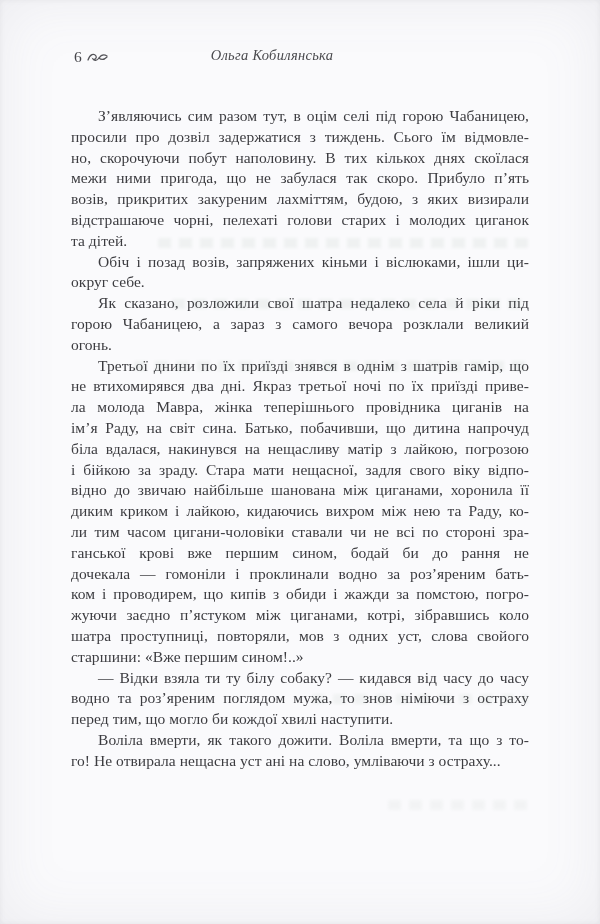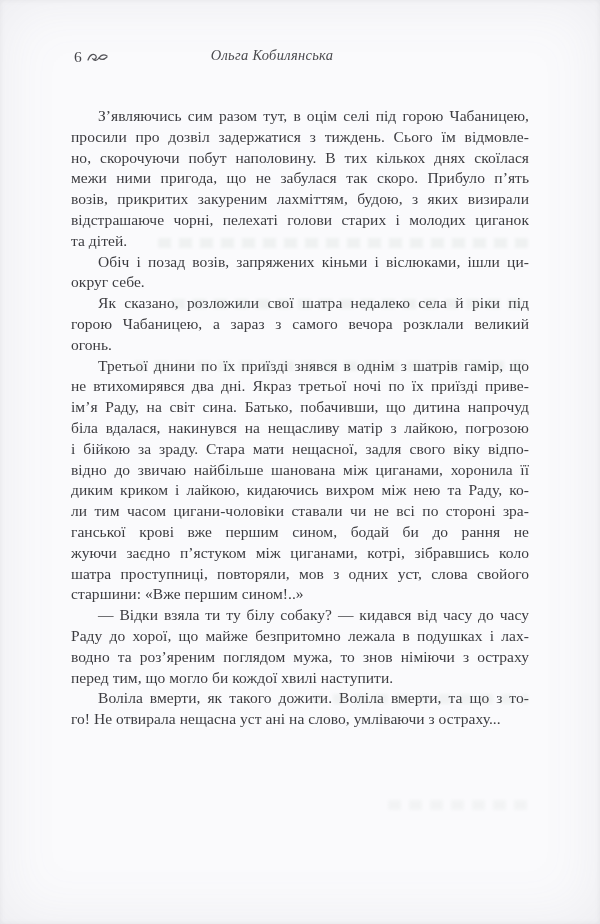--- a/index.html
+++ b/index.html
@@ -87,34 +87,36 @@
         <div class="line plast">округ себе.</div>
       </div>
       <div class="paragraph">
         <div class="line pfirst">Як сказано, розложили свої шатра недалеко села й ріки під</div>
         <div class="line">горою Чабаницею, а зараз з самого вечора розклали великий</div>
         <div class="line plast">огонь.</div>
       </div>
       <div class="paragraph">
         <div class="line pfirst">Третьої днини по їх приїзді знявся в однім з шатрів гамір, що</div>
         <div class="line">не втихомирявся два дні. Якраз третьої ночі по їх приїзді приве-</div>
+        <div class="line">ла молода Мавра, жінка теперішнього провідника циганів на</div>
         <div class="line">ім’я Раду, на світ сина. Батько, побачивши, що дитина напрочуд</div>
         <div class="line">біла вдалася, накинувся на нещасливу матір з лайкою, погрозою</div>
         <div class="line">і бійкою за зраду. Стара мати нещасної, задля свого віку відпо-</div>
         <div class="line">відно до звичаю найбільше шанована між циганами, хоронила її</div>
         <div class="line">диким криком і лайкою, кидаючись вихром між нею та Раду, ко-</div>
         <div class="line">ли тим часом цигани-чоловіки ставали чи не всі по стороні зра-</div>
         <div class="line">ганської крові вже першим сином, бодай би до рання не</div>
+        <div class="line">дочекала — гомоніли і проклинали водно за роз’яреним бать-</div>
+        <div class="line">ком і проводирем, що кипів з обиди і жажди за помстою, погро-</div>
         <div class="line">жуючи заєдно п’ястуком між циганами, котрі, зібравшись коло</div>
         <div class="line">шатра проступниці, повторяли, мов з одних уст, слова свойого</div>
         <div class="line plast">старшини: «Вже першим сином!..»</div>
       </div>
       <div class="paragraph">
         <div class="line pfirst">— Відки взяла ти ту білу собаку? — кидався від часу до часу</div>
-        <div class="line">Раду до хорої, що майже безпритомно лежала в подушках і лах-</div>
         <div class="line">водно та роз’яреним поглядом мужа, то знов німіючи з остраху</div>
         <div class="line plast">перед тим, що могло би кождої хвилі наступити.</div>
       </div>
       <div class="paragraph">
         <div class="line pfirst">Воліла вмерти, як такого дожити. Воліла вмерти, та що з то-</div>
         <div class="line plast">го! Не отвирала нещасна уст ані на слово, умліваючи з остраху...</div>
       </div>
     </div>
 
   <div class="ghost g1"></div>

